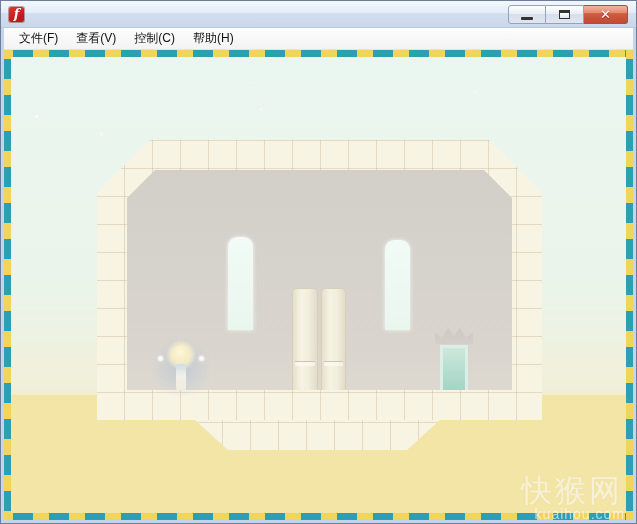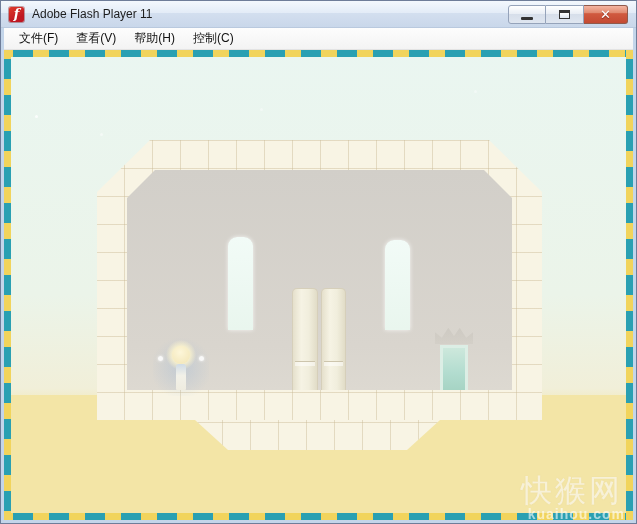--- a/index.html
+++ b/index.html
@@ -69,50 +69,49 @@
     background:radial-gradient(circle,rgba(255,246,205,.95) 35%,rgba(255,246,205,0) 72%);}
   .char-head{position:absolute;left:13px;top:6px;width:18px;height:18px;border-radius:50%;
     background:radial-gradient(circle at 45% 35%,#fdf6d9,#f1e4b4);}
   .char-body{position:absolute;left:17px;top:24px;width:10px;height:26px;border-radius:3px 3px 1px 1px;
     background:linear-gradient(180deg,#cfdbe6,#f2f1e8 45%,#efece0);}
   .char-spark{position:absolute;width:5px;height:5px;border-radius:50%;background:rgba(255,255,255,.85);box-shadow:0 0 3px rgba(255,255,255,.9);}
   
   .watermark{position:absolute;top:420px;right:10px;z-index:50;color:rgba(255,255,255,.6);
     font-size:31px;font-weight:normal;letter-spacing:3px;text-shadow:0 0 1px rgba(230,210,150,.5);}
   .watermark-url{position:absolute;top:456px;right:8px;z-index:50;color:rgba(255,255,255,.6);
-    font-size:14px;font-weight:bold;letter-spacing:1px;}
+    font-size:14px;font-weight:normal;letter-spacing:1px;}
 </style>
 </head>
 <body>
 
 <div class="window">
 
   <div class="titlebar">
     <span class="flash-icon">
       <span class="f">f</span>
     </span>
-    <span class="title">Adobe Flash Player 11</span>
     <div class="winbtns">
       <div class="wbtn min">
         <span class="min-glyph"></span>
       </div>
       <div class="wbtn max">
         <span class="max-glyph"></span>
       </div>
       <div class="wbtn close">
         <span class="close-glyph">✕</span>
       </div>
     </div>
   </div>
 
   <div class="menubar">
     <div class="menu-item">文件(F)</div>
     <div class="menu-item">查看(V)</div>
+    <div class="menu-item">控制(C)</div>
     <div class="menu-item">帮助(H)</div>
-    <div class="menu-item">控制(C)</div>
   </div>
 
   <div class="game">
     <span class="sky-star" style="left:31px;top:65px;"></span>
     <span class="sky-star" style="left:96px;top:83px;opacity:.6;"></span>
     <span class="sky-star" style="left:256px;top:58px;opacity:.5;"></span>
     <span class="sky-star" style="left:470px;top:40px;opacity:.5;"></span>
 
     <div class="ground"></div>
 

